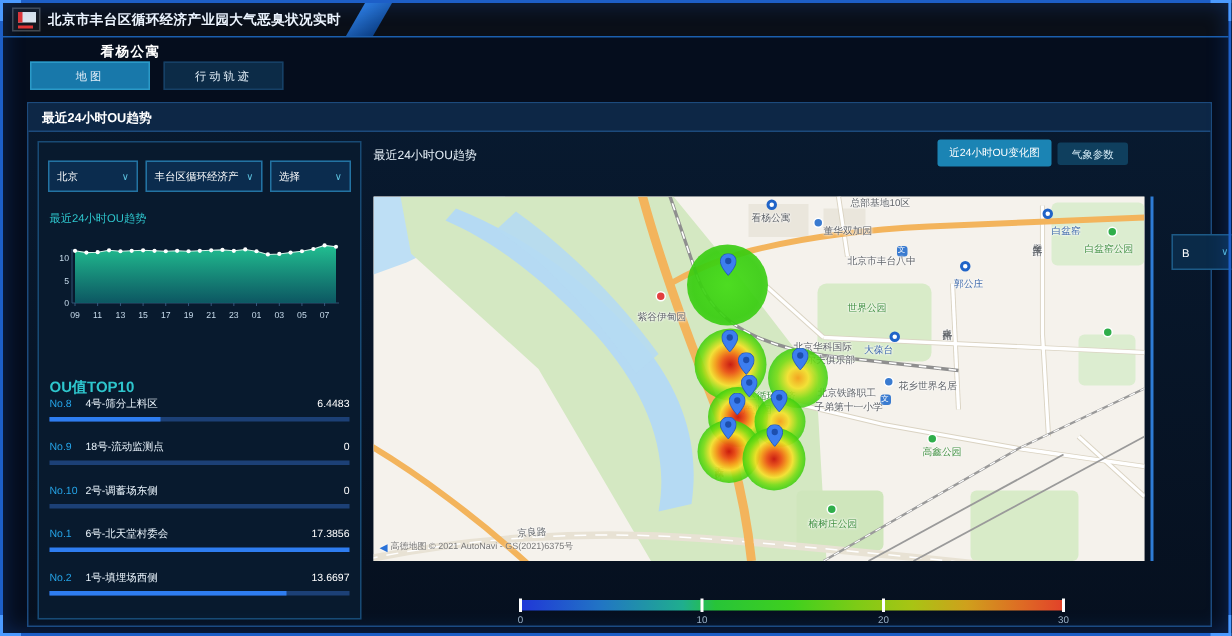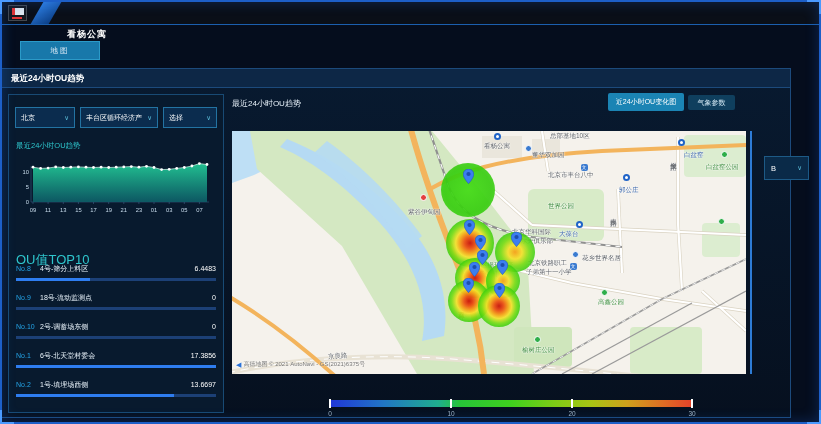--- a/index.html
+++ b/index.html
@@ -23,34 +23,34 @@
   .nav-item{padding:0 13px;height:100%;display:flex;align-items:center;font-size:7.5px;color:#d6e6f2;white-space:nowrap;cursor:pointer}
   .nav-item + .nav-item{border-left:1px solid #1d3950}
   .nav-item.active{background:#00bd8b;color:#fff;font-weight:bold;padding:0 17px}
 
   .sysline{position:absolute;left:67px;top:28px;font-size:9px;font-weight:bold;color:#fff;letter-spacing:1px}
   .tabs{position:absolute;left:20px;top:41px;display:flex;gap:9px}
   .tab{min-width:62px;padding:0 8px;height:17px;display:flex;align-items:center;justify-content:center;
        background:#0c2b47;border:1px solid #164066;color:#e2eef8;font-size:7.5px;letter-spacing:2px;cursor:pointer}
   .tab.active{background:#1878aa;border-color:#2b9ac8}
 
-  .panel{position:absolute;left:1px;top:68px;width:790px;height:350px;border:1px solid #1c4a7c;
+  .panel{position:absolute;left:18px;top:68px;width:790px;height:350px;border:1px solid #1c4a7c;
          background:linear-gradient(180deg,#081a30,#06101f);box-sizing:border-box}
   .panel-h{position:absolute;left:0;top:0;right:0;height:19px;background:#0d2746;border-bottom:1px solid #1c4a7c;
            font-size:8.5px;font-weight:bold;color:#fff;line-height:19px;padding-left:9px;box-sizing:border-box}
 
   .sidebar{position:absolute;left:6px;top:25px;width:216px;height:319px;border:1px solid #184a74;background:#081a2e;box-sizing:border-box}
   .selects{position:absolute;left:6px;top:12px;display:flex;gap:5px}
   .select{height:21px;background:#0b2c4e;border:1px solid #2373a2;display:flex;align-items:center;justify-content:space-between;
           padding:0 5px;box-sizing:border-box;color:#fff;font-size:7px;white-space:nowrap;overflow:hidden;cursor:pointer}
   .select.w1{width:60px}.select.w2{width:78px}.select.w3{width:54px}
   .chev{color:#5cc0dd;font-size:6.5px;margin-left:3px;flex:none}
   .c-title{position:absolute;left:7px;top:46px;font-size:7.5px;color:#2ec6cd}
   #chart{position:absolute;left:2px;top:57px;width:210px;height:72px}
-  .t-title{position:absolute;left:7px;top:156px;font-size:13px;color:#2ec6cd;font-weight:normal}
+  .t-title{position:absolute;left:7px;top:156px;font-size:10px;color:#2ec6cd;font-weight:bold}
   #top-list{position:absolute;left:7px;top:168px;right:7px}
   .row{height:29px;position:relative}
   .row-line{display:flex;align-items:baseline;font-size:7px;padding-top:1px}
   .rank{color:#25a4e8;margin-right:5px;min-width:19px;flex:none}
   .rname{color:#eaf4fc;white-space:nowrap}
   .rval{margin-left:auto;color:#fff}
   .track{position:absolute;left:0;right:0;top:15px;height:2.5px;background:#1c4076}
   .fill{height:100%;background:#2e7df0}
 
   .map-title{position:absolute;left:230px;top:29px;font-size:8px;color:#e8f2fa}
@@ -94,26 +94,28 @@
   <i class="tl"></i>
     <i class="tr"></i>
     <i class="bl"></i>
     <i class="br"></i>
 </div>
 
 <div class="header">
   <div class="logo">
       <div class="logo-in"></div>
     </div>
+  <div class="title">北京市丰台区循环经济产业园大气恶臭状况实时</div>
   <div class="slash"></div>
 </div>
 
 <div class="sysline">看杨公寓</div>
 <div class="tabs" id="tabs">
     <div class="tab active">地图</div>
+    <div class="tab">行动轨迹</div>
   </div>
 
 <div class="panel">
   <div class="panel-h">最近24小时OU趋势</div>
 
   <div class="sidebar">
     <div class="selects" id="selects">
         <div class="select w1">
           <span>北京</span>
           <span class="chev">∨</span>

